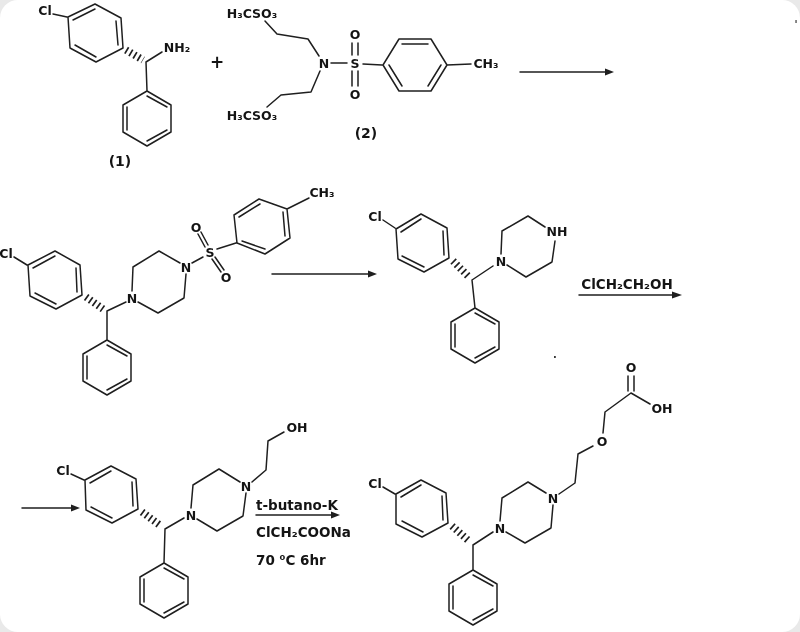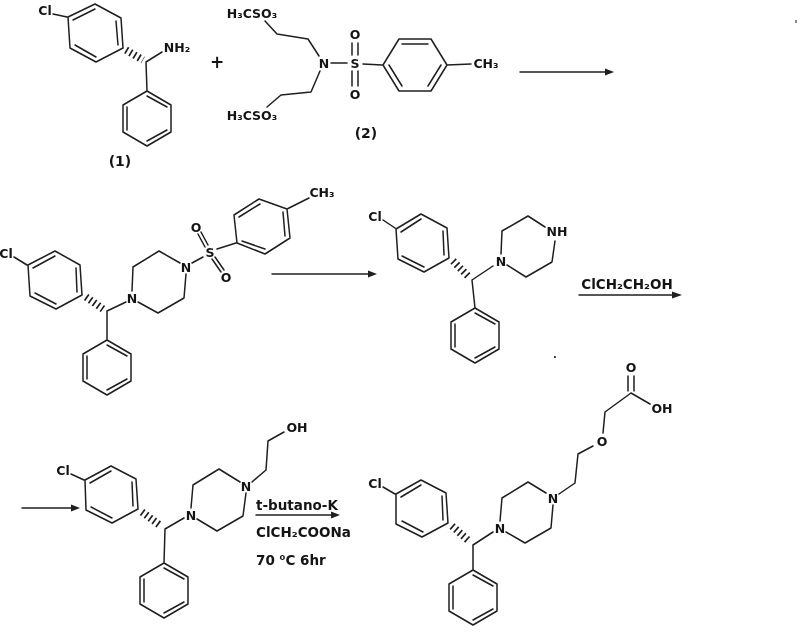--- a/index.html
+++ b/index.html
@@ -1,18 +1,19 @@
 <!DOCTYPE html>
 <html><head>
 <meta charset="utf-8">
 <style>
   html,body { margin:0; padding:0; background:#e9e9e9; }
   .page {
     width:800px; height:632px; background:#ffffff; position:relative;
     font-family:"DejaVu Sans","Liberation Sans",sans-serif;
+    border-radius:18px;
   }
   svg { display:block; }
   .bond { stroke:#1f1f1f; stroke-width:1.5; fill:none; stroke-linejoin:round; stroke-linecap:round; }
   .hash { stroke:#1f1f1f; stroke-width:7.5; stroke-dasharray:1.7 3.1; stroke-linecap:butt; fill:none; }
   .ah   { fill:#1f1f1f; stroke:none; }
   text  { fill:#141414; text-anchor:middle; dominant-baseline:central;
           font-family:"DejaVu Sans","Liberation Sans",sans-serif; }
   .atom { font-size:12.5px; font-weight:700; }
   .num  { font-size:14px;  font-weight:700; }
   .plus { font-size:17px;  font-weight:700; }

